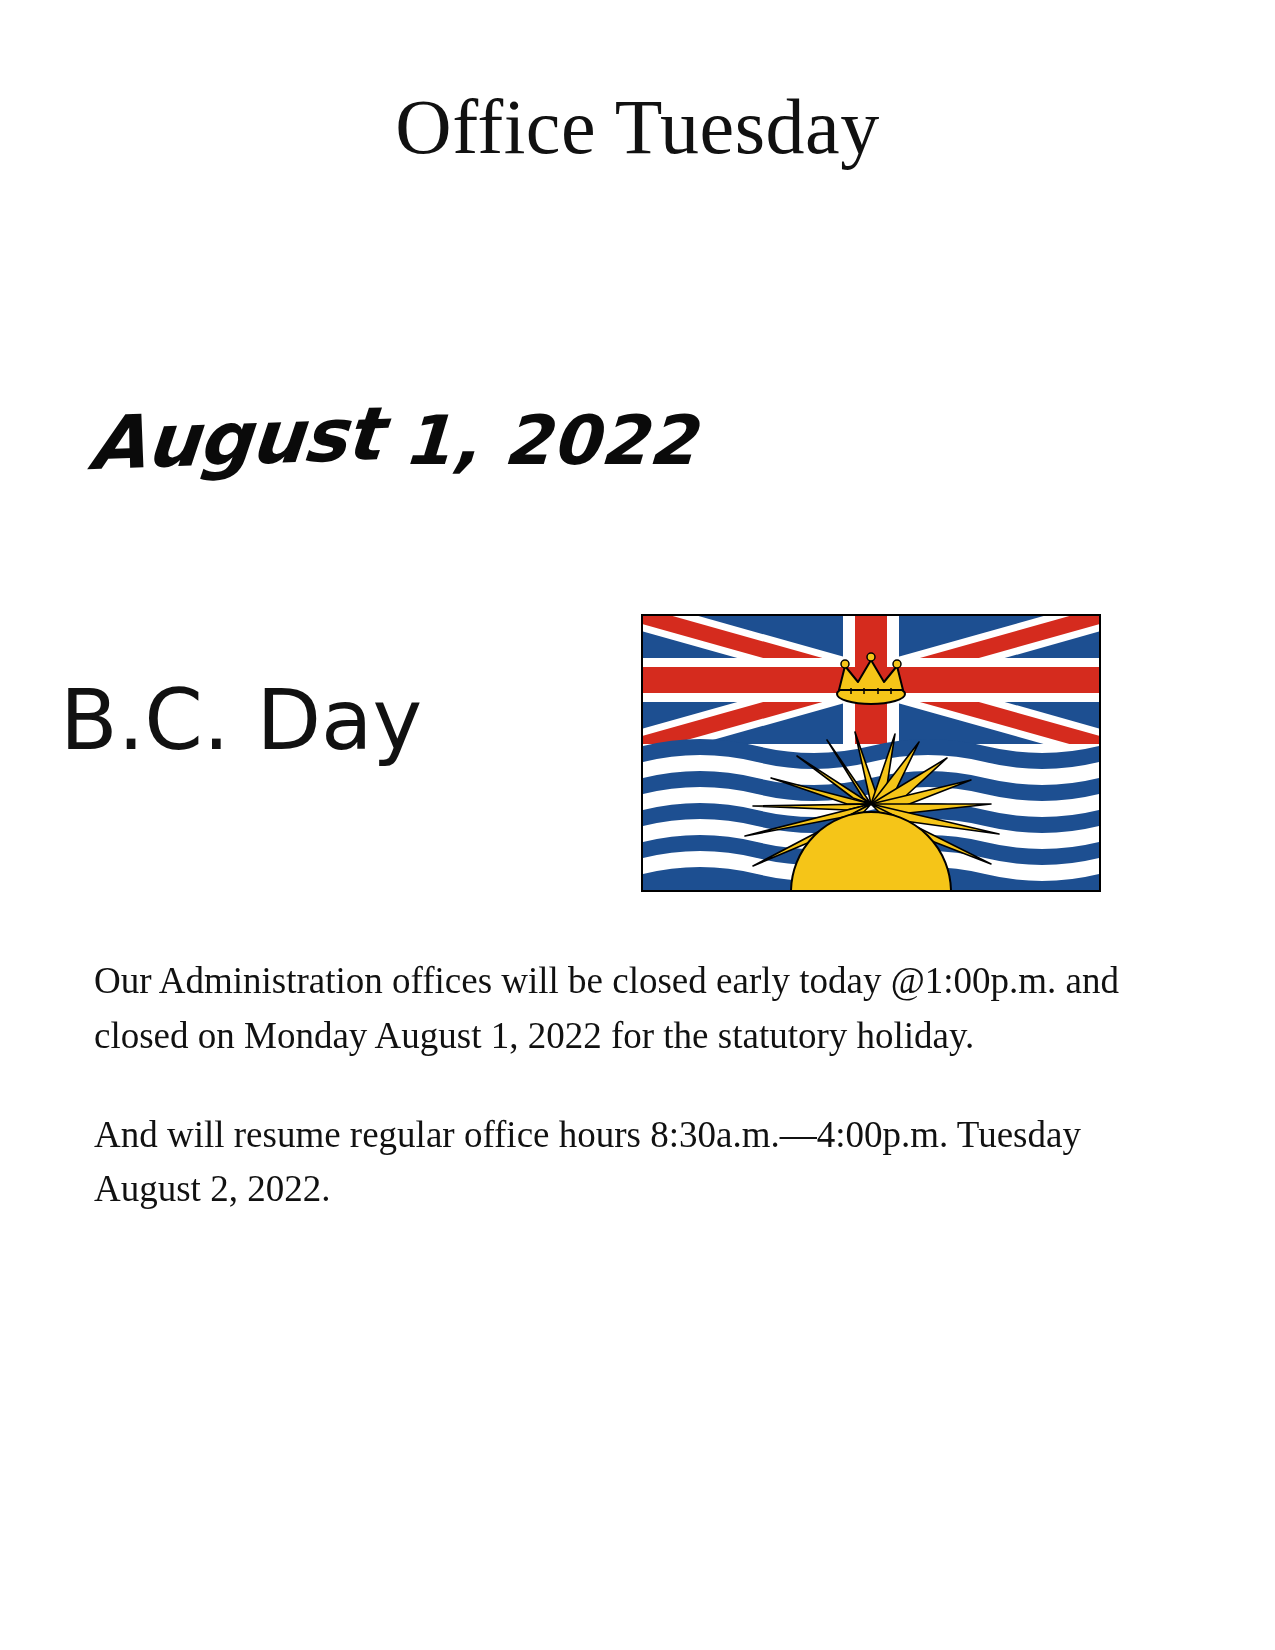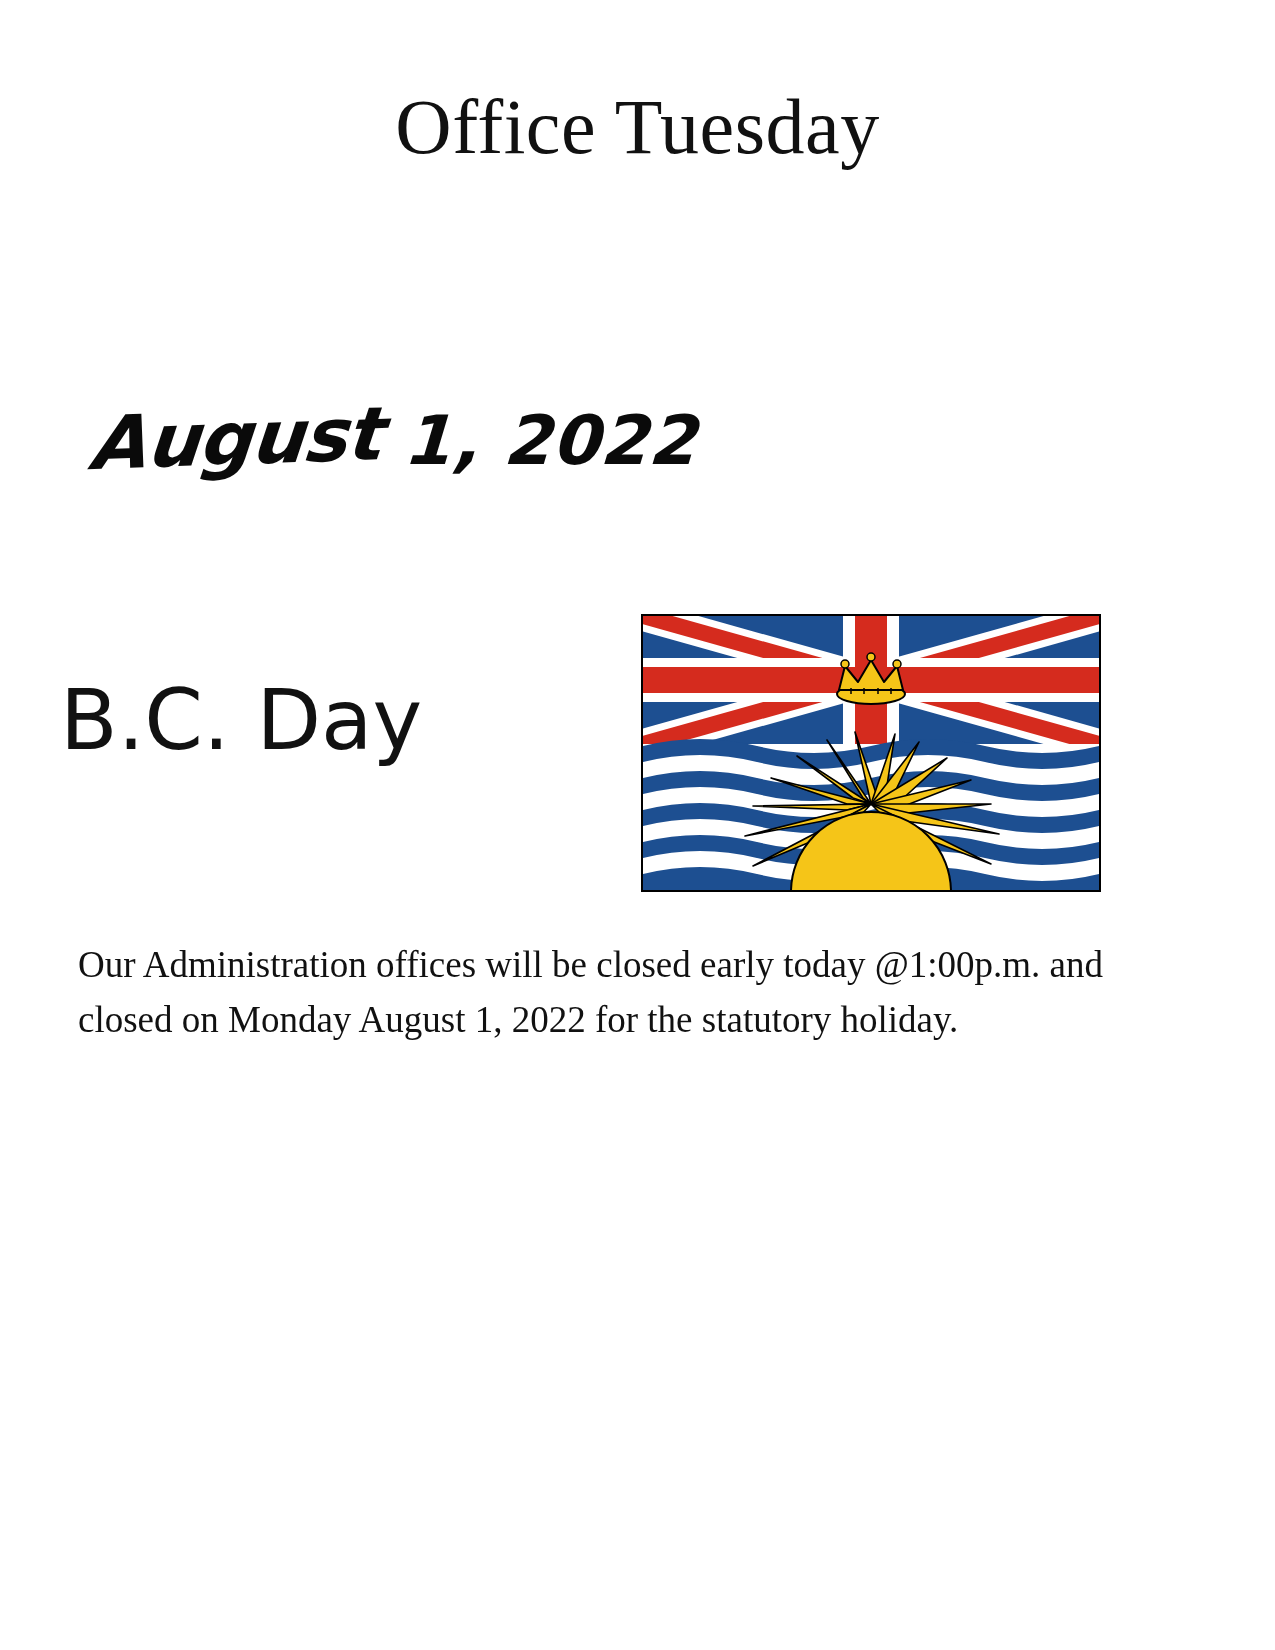--- a/index.html
+++ b/index.html
@@ -96,21 +96,21 @@
     position: absolute;
     top: 938px;
     left: 78px;
     width: 1080px;
   }
   .para {
     font-family: "Liberation Serif", serif;
     font-size: 37px;
     line-height: 1.48;
     color: #111111;
-    margin: 0;
+    margin: 16px;
   }
   .para + .para { margin-top: 44px; }
 </style>
 </head>
 <body>
 
 <div class="page">
 
   <div class="title-block">
     <div class="title-line">Office Tuesday</div>
@@ -198,15 +198,16 @@
 
         <path d="M150 278 a80 80 0 0 1 160 0 Z" fill="#f5c518" stroke="#000" stroke-width="2"></path>
       </g>
 
       <rect x="1" y="1" width="458" height="276" fill="none" stroke="#000000" stroke-width="2"></rect>
     </svg>
   </div>
 
   <div class="body-block">
     <p class="para">Our Administration offices will be closed early today @1:00p.m. and closed on Monday August  1, 2022 for the statutory holiday.</p>
+    <p class="para">And will resume regular office hours 8:30a.m.—4:00p.m. Tuesday August 2, 2022.</p>
   </div>
 
 </div>
 
 </body></html>

